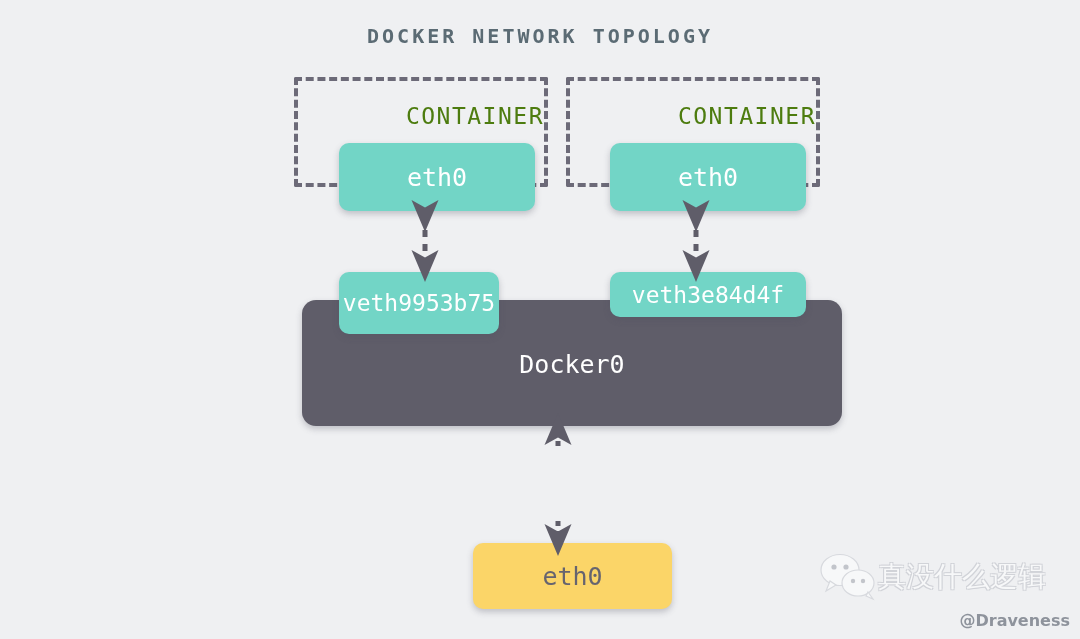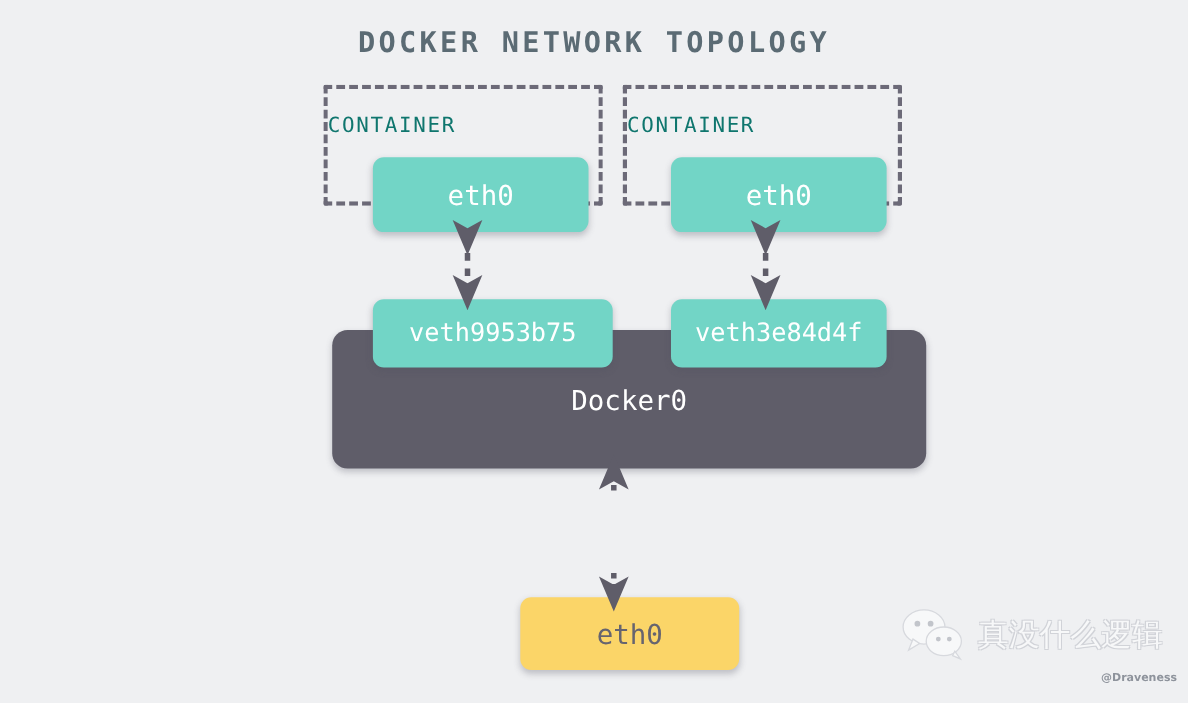--- a/index.html
+++ b/index.html
@@ -20,44 +20,44 @@
   }
 
   
   .title {
     position: absolute;
     left: 0;
     top: 24px;
     width: 1080px;
     text-align: center;
     font-family: "DejaVu Sans Mono", monospace;
-    font-size: 26px;
+    font-size: 20px;
     font-weight: bold;
     letter-spacing: 3px;
     color: #5b6b74;
     white-space: pre;
   }
 
   
   .container-box {
     position: absolute;
     border: 4px dashed #6c6a78;
     border-radius: 2px;
     box-sizing: border-box;
   }
   .container-label {
     position: absolute;
     width: 100%;
     top: 22px;
     left: 0;
-    text-align: left;
-    font-family: "DejaVu Sans Mono", monospace;
-    font-size: 19px;
+    text-align: right;
+    font-family: "DejaVu Sans Mono", monospace;
+    font-size: 23px;
     letter-spacing: 1.5px;
-    color: #0f766e;
+    color: #4d7c0f;
     white-space: pre;
   }
 
   
   .node {
     position: absolute;
     border-radius: 10px;
     box-sizing: border-box;
     display: flex;
     align-items: center;
@@ -127,36 +127,36 @@
   .watermark {
     position: absolute;
     right: 10px;
     bottom: 8px;
     width: 250px;
     height: 78px;
   }
   .wm-row {
     display: flex;
     align-items: center;
-    gap: 11px;
+    gap: 0;
     opacity: 0.55;
   }
   .wm-text {
     font-family: "DejaVu Sans", sans-serif;
     font-size: 28px;
     color: #ffffff;
     text-shadow: 1px 1px 0 #b9bcc4, -1px -1px 0 #b9bcc4,
                  1px -1px 0 #b9bcc4, -1px 1px 0 #b9bcc4;
     white-space: pre;
   }
   .wm-handle {
     margin-top: 10px;
     text-align: right;
     font-family: "DejaVu Sans", sans-serif;
-    font-size: 10px;
+    font-size: 16px;
     font-weight: bold;
     color: #8e939c;
     white-space: pre;
   }
 </style>
 </head>
 <body>
 
 <div id="canvas">
 
@@ -171,23 +171,23 @@
   </div>
 
   <div class="node node-dark" style="left:290px; top:300px; width:540px; height:126px;">
     <div class="docker-label">Docker0</div>
   </div>
 
   <div class="node node-teal" style="left:327px; top:143px; width:196px; height:68px;">eth0</div>
 
   <div class="node node-teal" style="left:598px; top:143px; width:196px; height:68px;">eth0</div>
 
-  <div class="node node-teal small-text" style="left:327px; top:272px; width:218px; height:62px;">veth9953b75</div>
-
-  <div class="node node-teal small-text" style="left:598px; top:272px; width:196px; height:62px;">veth3e84d4f</div>
+  <div class="node node-teal small-text" style="left:327px; top:272px; width:160px; height:62px;">veth9953b75</div>
+
+  <div class="node node-teal small-text" style="left:598px; top:272px; width:196px; height:45px;">veth3e84d4f</div>
 
 
   <div class="node node-yellow" style="left:461px; top:543px; width:199px; height:66px;">eth0</div>
 
   <svg class="arrows" viewBox="0 0 1080 639" xmlns="http://www.w3.org/2000/svg">
     <defs>
       <marker id="arrHead" markerWidth="7" markerHeight="7" refX="3.2" refY="3.1" orient="auto" markerUnits="strokeWidth">
         <path d="M0,0.4 L6.4,3.1 L0,5.8 L1.5,3.1 Z" fill="#5f5d69"></path>
       </marker>
     </defs>

